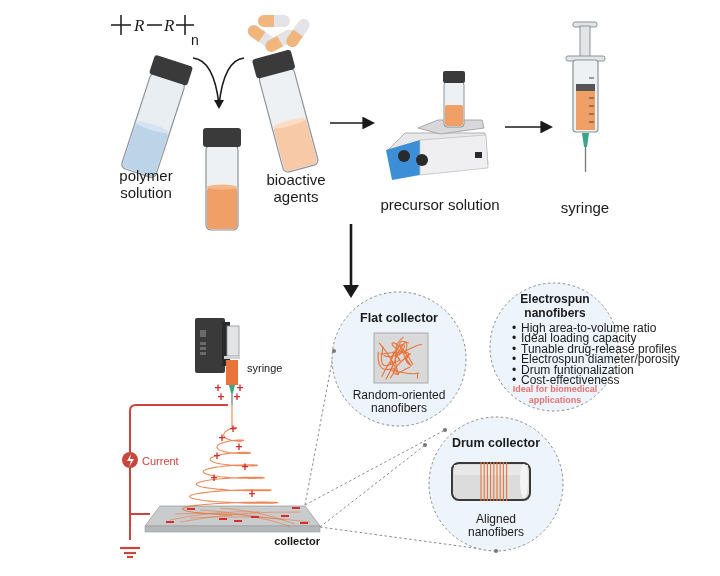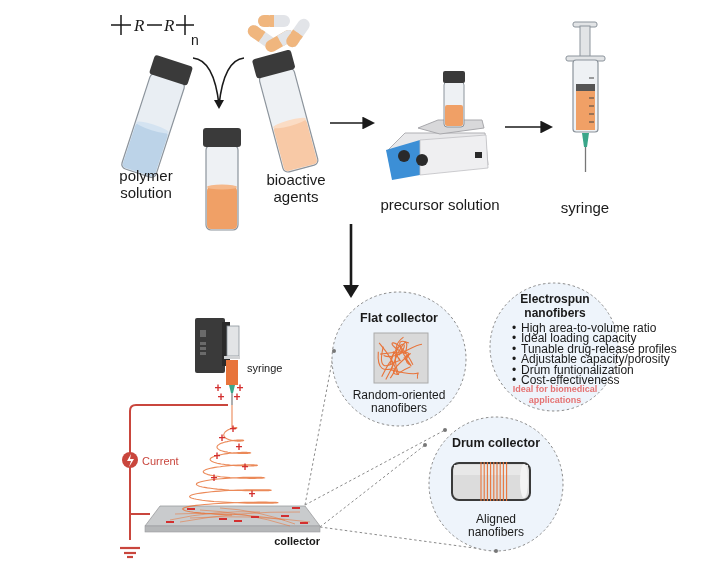--- a/index.html
+++ b/index.html
@@ -255,16 +255,16 @@
   </g>
   <text x="496" y="447" text-anchor="middle" font-size="12.5" font-weight="bold" fill="#1a1a1a" font-family="Liberation Sans, sans-serif">Drum collector</text>
   <text x="496" y="523" text-anchor="middle" font-size="12" fill="#1a1a1a" font-family="Liberation Sans, sans-serif">Aligned</text>
   <text x="496" y="536" text-anchor="middle" font-size="12" fill="#1a1a1a" font-family="Liberation Sans, sans-serif">nanofibers</text>
 </svg>
 
 <ul class="bullets" id="propList">
     <li>High area-to-volume ratio</li>
     <li>Ideal loading capacity</li>
     <li>Tunable drug-release profiles</li>
-    <li>Adjustable capacity/porosity</li>
+    <li>Electrospun diameter/porosity</li>
     <li>Drum funtionalization</li>
     <li>Cost-effectiveness</li>
   </ul>
 
 </body></html>

